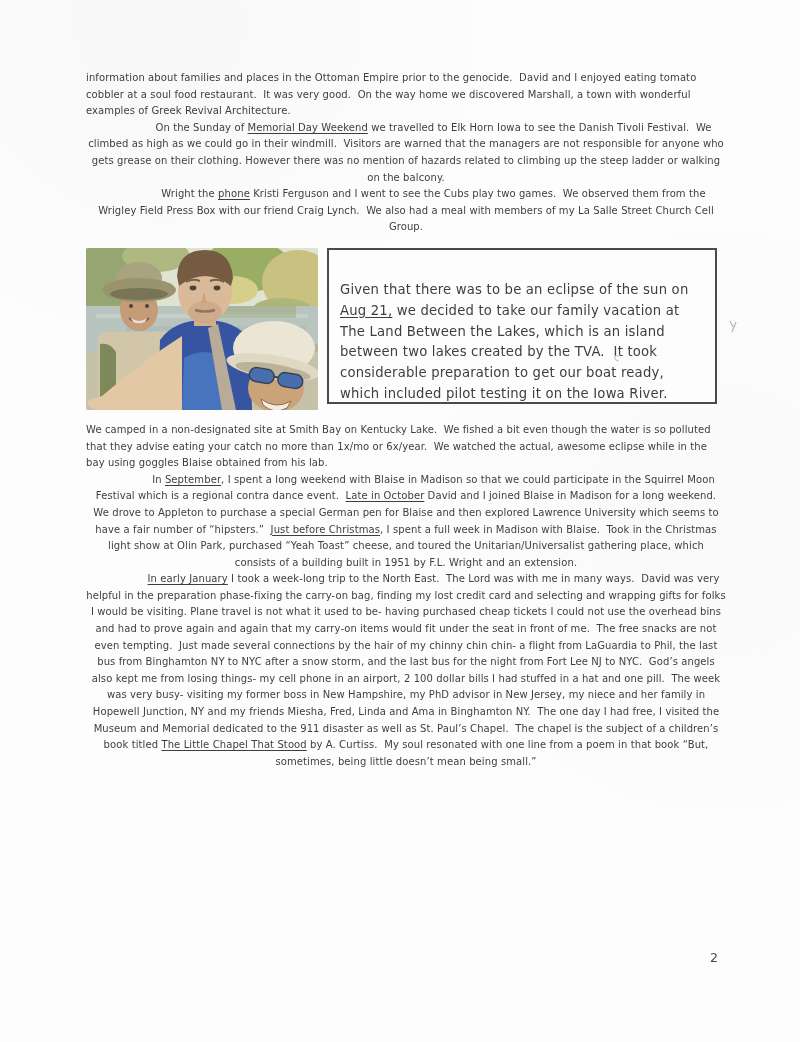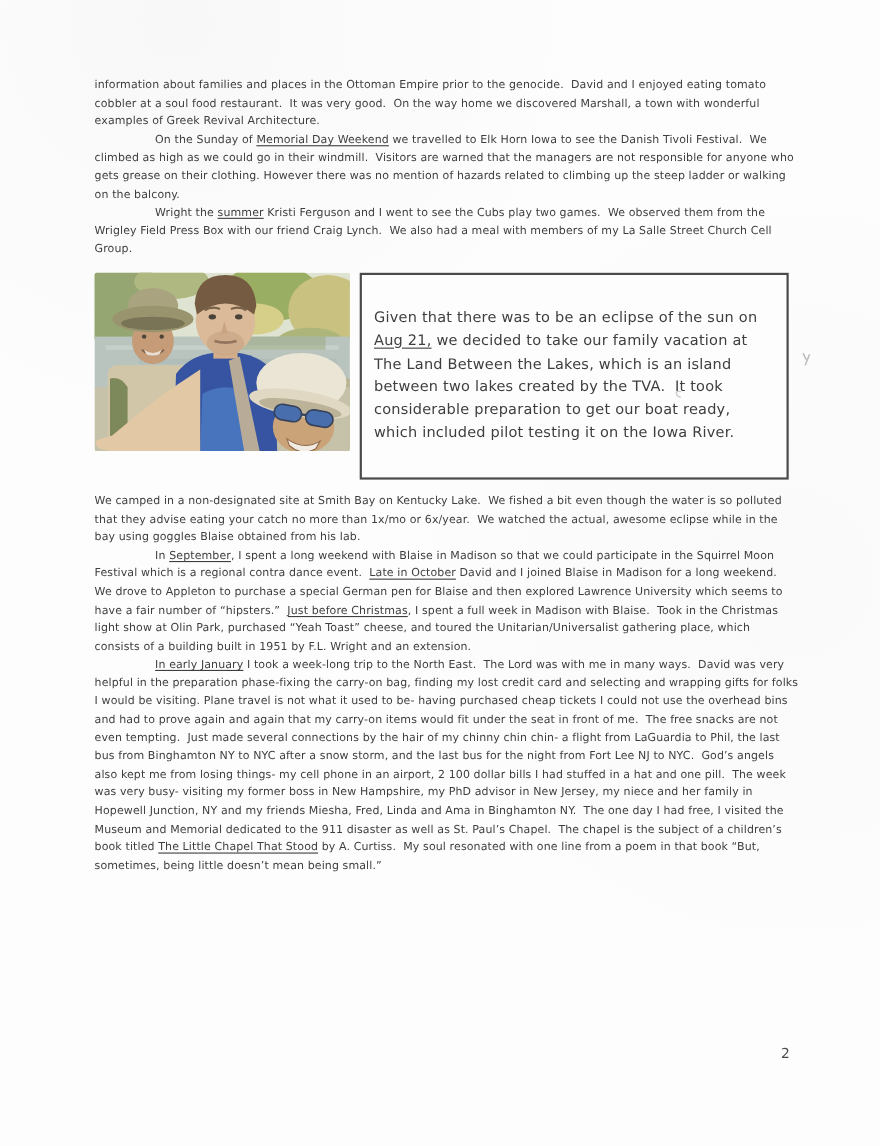--- a/index.html
+++ b/index.html
@@ -23,37 +23,37 @@
     left:86px;top:70px;width:640px;
   }
   .para{
     margin:0;
     font-size:10px;
     line-height:16.6px;
     letter-spacing:0.1px;
     white-space:pre-wrap;
     text-align:left;
   }
-  .para.indent{ text-indent:55px; }
+  .para.indent{ text-indent:55px;text-align:center; }
   .u{ text-decoration:underline; text-underline-offset:2px; }
   .media-row{
     display:flex;
     gap:9px;
     margin:12px 0 12px 0;
     align-items:flex-start;
   }
   .photo{
     width:232px;height:162px;
     flex:0 0 auto;
     border-radius:2px;
     display:block;
   }
   .callout-box{
     box-sizing:border-box;
-    width:390px;height:188px;
+    width:390px;height:156px;
     border:2px solid #4a4a4a;
     padding:30px 14px 0 11px;
     overflow:hidden;
     background:#fdfdfd;
   }
   .callout-box .para{
     font-size:13.2px;
     line-height:20.8px;
     letter-spacing:0.2px;
   }
@@ -71,21 +71,21 @@
 </style>
 </head>
 <body>
 
 <div class="scan-page">
 
   <div class="content">
 
     <p class="para"><span>information about families and places in the Ottoman Empire prior to the genocide.  David and I enjoyed eating tomato cobbler at a soul food restaurant.  It was very good.  On the way home we discovered Marshall, a town with wonderful examples of Greek Revival Architecture.</span></p>
     <p class="para indent"><span>On the Sunday of </span><span class="u">Memorial Day Weekend</span><span> we travelled to Elk Horn Iowa to see the Danish Tivoli Festival.  We climbed as high as we could go in their windmill.  Visitors are warned that the managers are not responsible for anyone who gets grease on their clothing. However there was no mention of hazards related to climbing up the steep ladder or walking on the balcony.</span></p>
-    <p class="para indent"><span>Wright the </span><span class="u">summer</span><span> Kristi Ferguson and I went to see the Cubs play two games.  We observed them from the Wrigley Field Press Box with our friend Craig Lynch.  We also had a meal with members of my La Salle Street Church Cell Group.</span></p>
+    <p class="para indent"><span>Wright the </span><span class="u">phone</span><span> Kristi Ferguson and I went to see the Cubs play two games.  We observed them from the Wrigley Field Press Box with our friend Craig Lynch.  We also had a meal with members of my La Salle Street Church Cell Group.</span></p>
 
     <div class="media-row">
 
       <svg class="photo" viewBox="0 0 232 162" role="img" aria-label="Selfie of three people wearing sun hats in a boat on a river with green trees behind">
 
         <rect width="232" height="162" fill="#ccd2c3"></rect>
         <rect x="0" y="0" width="232" height="60" fill="#dde2cf"></rect>
         <ellipse cx="18" cy="26" rx="48" ry="38" fill="#8fa069"></ellipse>
         <ellipse cx="70" cy="8" rx="34" ry="16" fill="#a9b377"></ellipse>
         <ellipse cx="160" cy="18" rx="44" ry="26" fill="#93a858"></ellipse>

